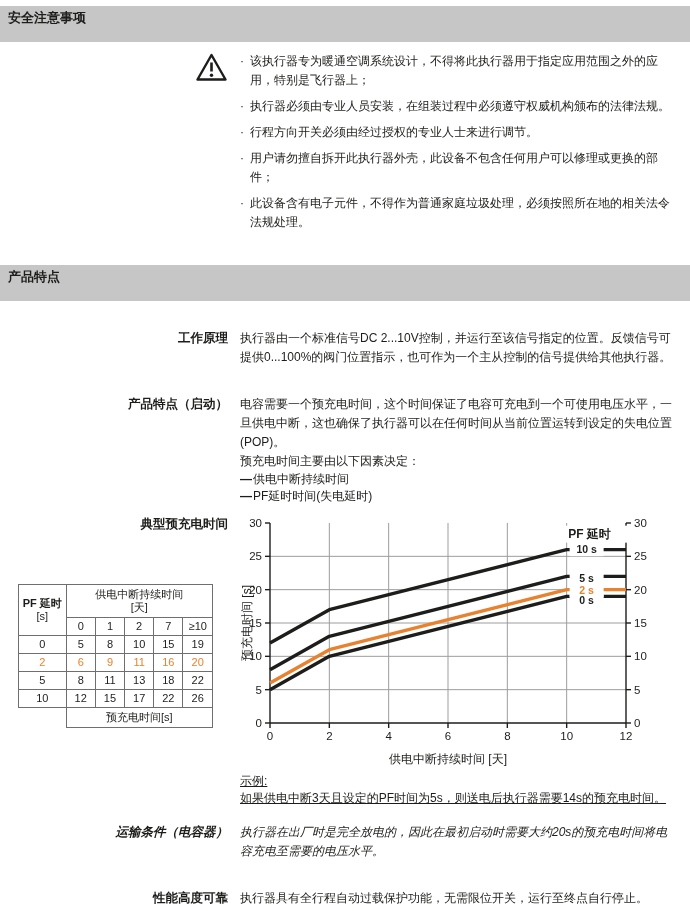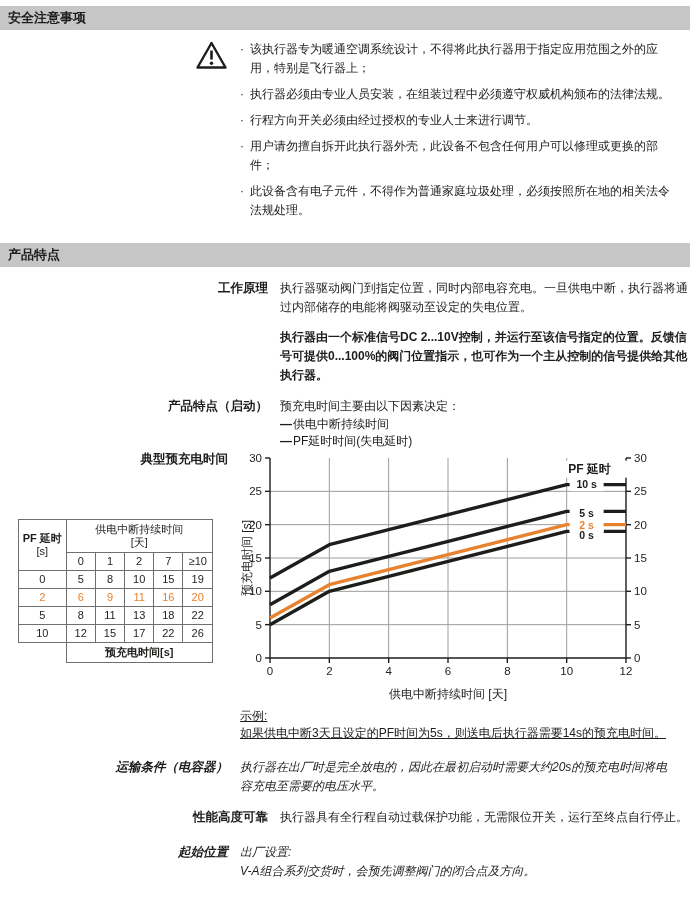--- a/index.html
+++ b/index.html
@@ -4,27 +4,27 @@
 <style>
   html,body { margin:0; padding:0; background:#ffffff; }
   body {
     font-family: "Liberation Sans", "DejaVu Sans", sans-serif;
     color:#1d1d1b;
     -webkit-font-smoothing: antialiased;
   }
   .page { width:690px; min-height:911px; background:#fff; padding-top:6px; box-sizing:border-box; }
 
   .section-bar {
-    height:24px; line-height:24px;
+    height:36px; line-height:24px;
     background: var(--bar, #c6c6c6);
     font-size:13px; font-weight:bold;
     padding-left:8px;
     color:#1d1d1b;
   }
-  .bar2 { margin-top:16px; }
+  .bar2 { margin-top:26px; }
 
   .row { display:flex; align-items:flex-start; }
   .label-col {
     width:228px; flex:0 0 228px;
     text-align:right;
     font-size:12.5px; font-weight:600;
     line-height:19px;
   }
   .body-col {
     margin-left:12px; width:438px;
@@ -33,21 +33,21 @@
   .body-col p { margin:0 0 0 0; }
   .body-col p + p { margin-top:11px;font-weight:bold; }
 
   
   .safety-row { margin-top:10px; }
   .warn-wrap { display:inline-block; margin-right:0; }
   .bullet { display:flex; margin-bottom:7px; }
   .bullet .dot { flex:0 0 10px; }
 
   
-  .mt12 { margin-top:12px;padding-left:40px; }
+  .mt12 { margin-top:28px; }
   .mt16 { margin-top:16px;font-style:italic; }
   .factor { line-height:17px; }
   .factor .dash { font-weight:bold; margin-right:3px; letter-spacing:-2px; }
 
   
   .pf-table {
     border-collapse:collapse;
     margin:50px 15px 0 18px;
     font-size:11px;
     line-height:13px;
@@ -59,24 +59,24 @@
     padding:2px 0;
     font-weight:400;
     vertical-align:middle;
   }
   .pf-table th.corner { width:44px; }
   .pf-table td.c { width:29px; }
   .pf-table .hd { padding:3px 2px; }
   .pf-table .hd b { font-weight:bold; }
   .pf-table tr.hl td { color: var(--accent, #e8822e); }
   .pf-table td.blank { border:none; }
-  .pf-table td.footer { padding:3px 0;font-weight:bold; }
+  .pf-table td.footer { padding:3px 0; }
 
   
-  .chart-row { }
+  .chart-row { margin-top:10px; }
   .chart-mount svg { display:block; }
   .chart-mount text { font-family:"Liberation Sans","DejaVu Sans",sans-serif; }
   .example { margin-top:6px;text-decoration:underline; }
   .example div { line-height:17px; }
 </style>
 </head>
 <body>
 
 <div class="page">
 
@@ -114,28 +114,28 @@
           <span>此设备含有电子元件，不得作为普通家庭垃圾处理，必须按照所在地的相关法令法规处理。</span>
         </div>
     </div>
   </div>
 
   <div class="section-bar bar2">产品特点</div>
 
   <div class="row mt12">
     <div class="label-col">工作原理</div>
     <div class="body-col">
-      <p>执行器驱动阀门到指定位置，同时内部电容充电。一旦供电中断，执行器将通过内部储存的电能将阀驱动至设定的失电位置。</p>
       <p>执行器由一个标准信号DC 2...10V控制，并运行至该信号指定的位置。反馈信号可提供0...100%的阀门位置指示，也可作为一个主从控制的信号提供给其他执行器。</p>
     </div>
   </div>
 
   <div class="row mt12">
     <div class="label-col">产品特点（启动）</div>
     <div class="body-col">
+      <p>电容需要一个预充电时间，这个时间保证了电容可充电到一个可使用电压水平，一旦供电中断，这也确保了执行器可以在任何时间从当前位置运转到设定的失电位置(POP)。</p>
       <div>预充电时间主要由以下因素决定：</div>
       <div class="factor"><span class="dash">—</span><span>供电中断持续时间</span></div>
       <div class="factor"><span class="dash">—</span><span>PF延时时间(失电延时)</span></div>
     </div>
   </div>
 
   <div class="row chart-row">
     <div class="label-col">
       <div>典型预充电时间</div>
       <table class="pf-table">

